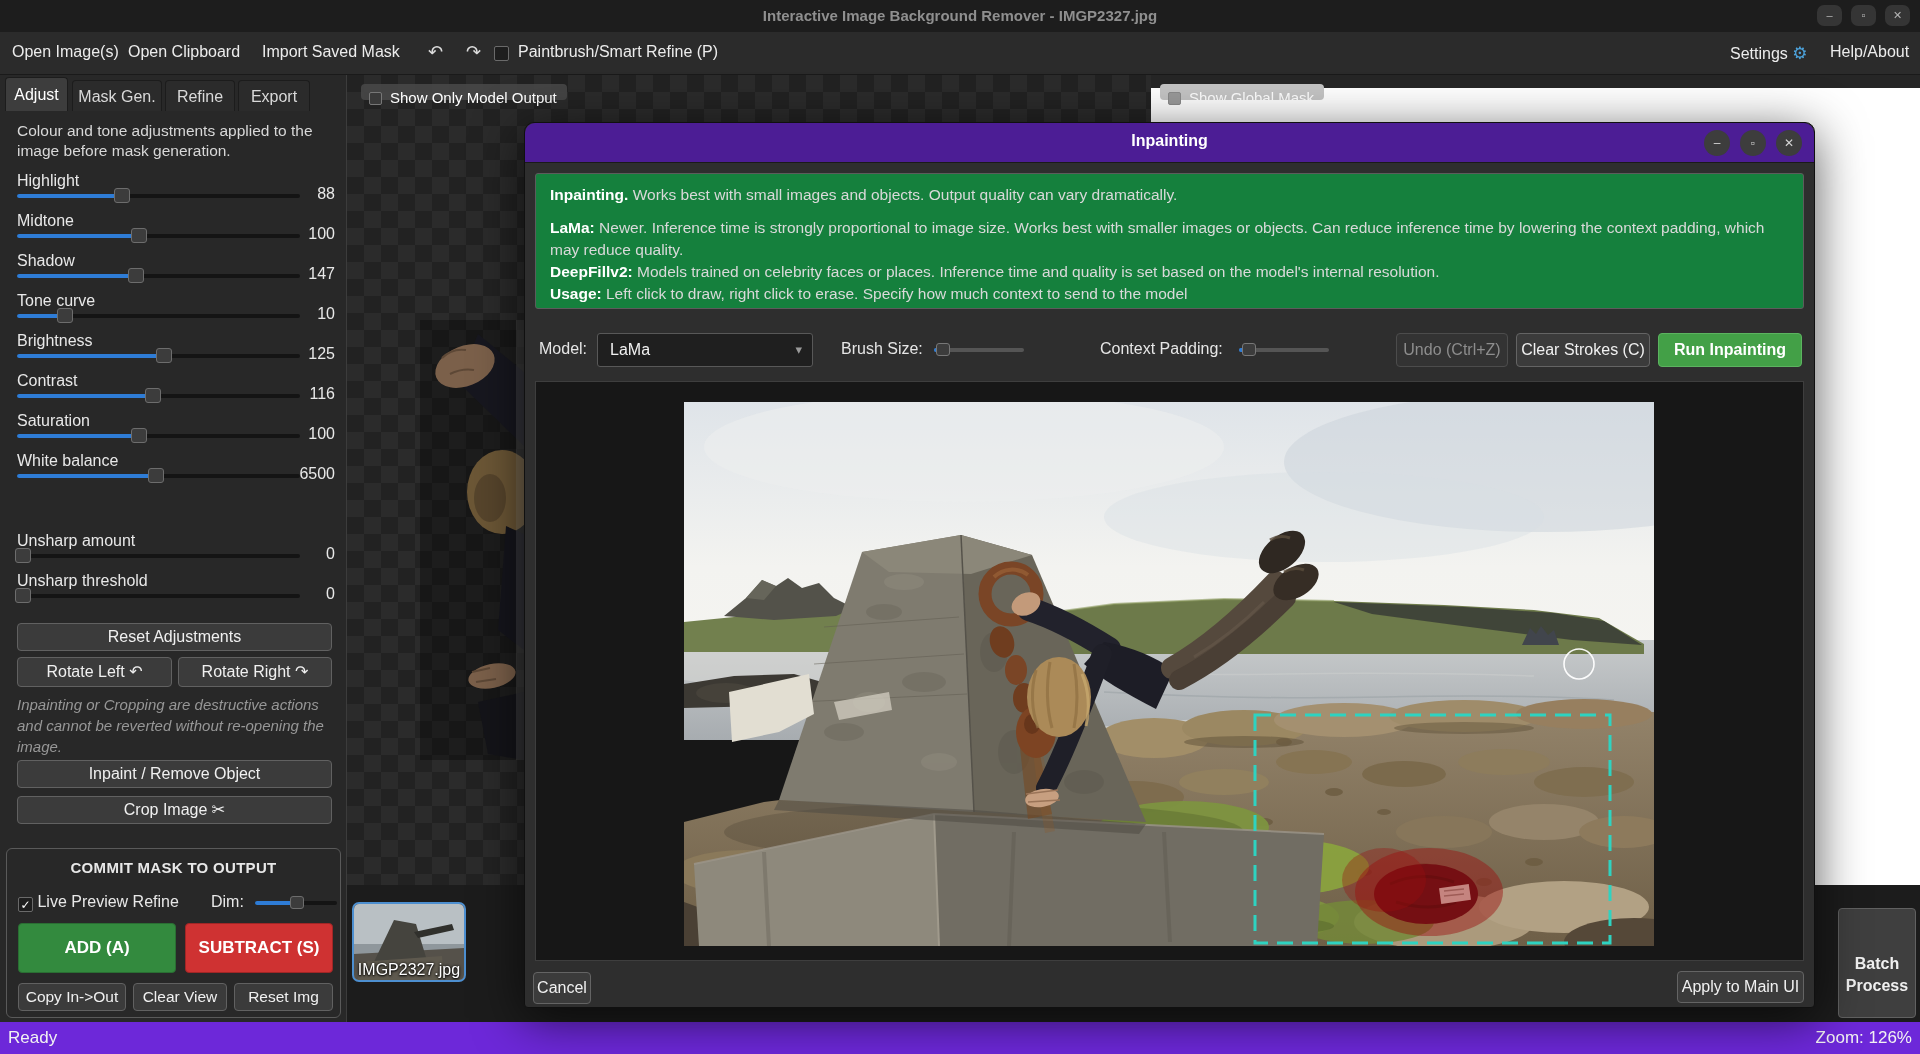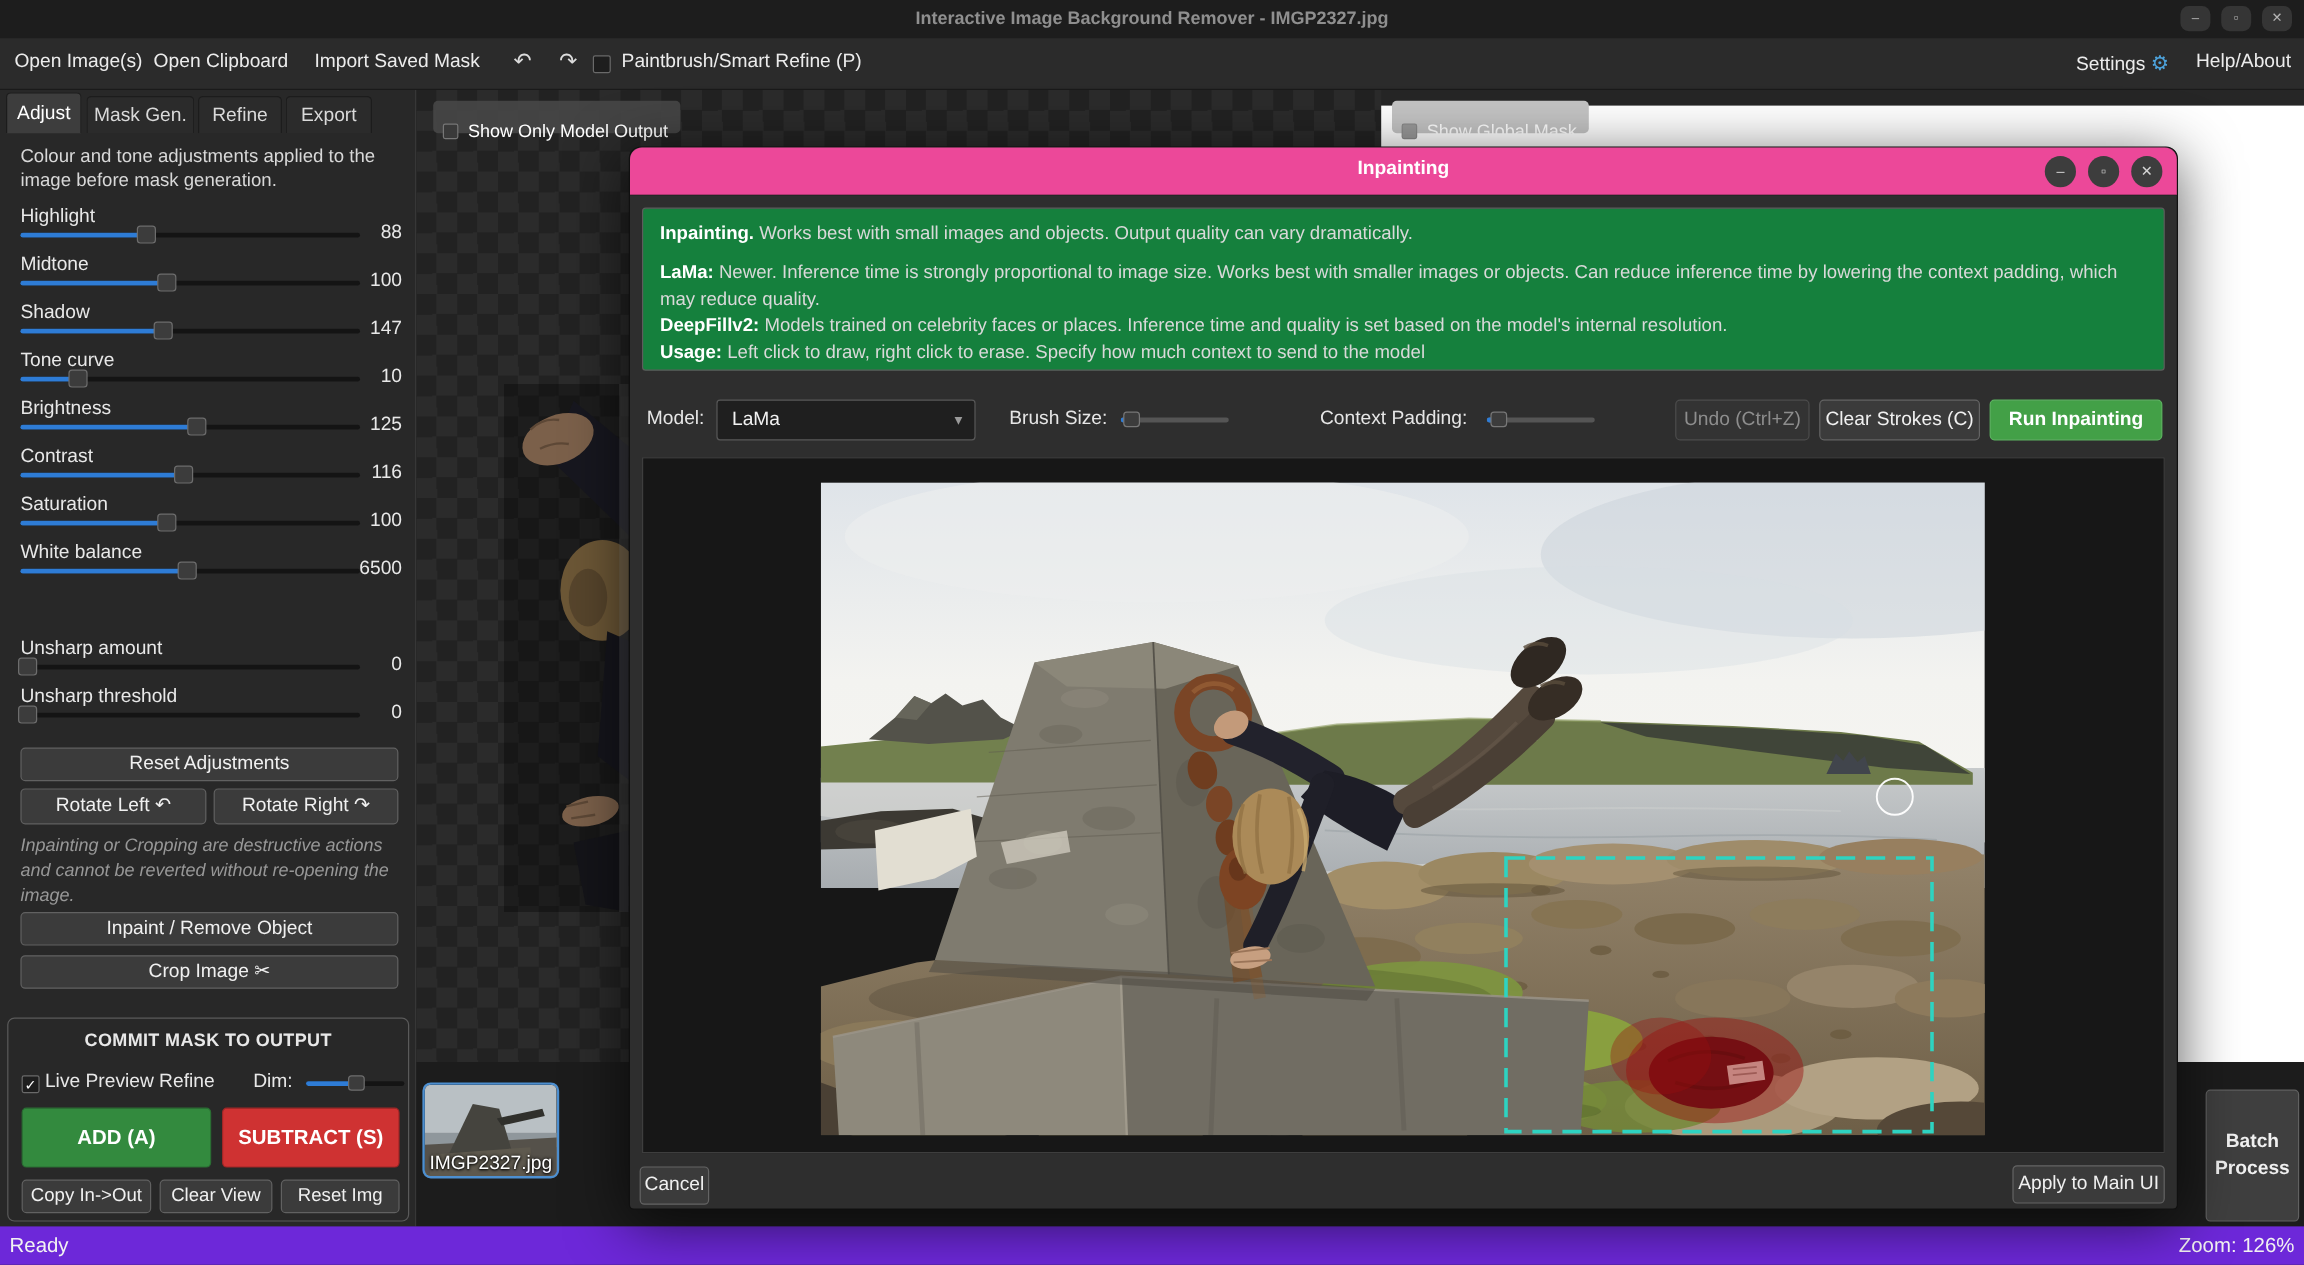--- a/index.html
+++ b/index.html
@@ -63,40 +63,40 @@
   #sub-btn { left:178px; top:74px; width:148px; height:50px; background:#cf3232; border:1px solid #a02626;
     color:#fff; font-weight:bold; font-size:17px; line-height:48px; }
   .brow-btn { top:134px; height:28px; line-height:26px; font-size:15.5px; }
 
   
   #canvas { position:absolute; left:347px; top:75px; width:1573px; height:947px; background:#262626; }
   #checker { position:absolute; left:0; top:0; width:804px; height:810px;
     background:conic-gradient(#2b2b2b 0 25%, #222 0 50%, #2b2b2b 0 75%, #222 0) 0 0/34px 34px; }
   #whitepanel { position:absolute; left:804px; top:13px; width:769px; height:812px; background:#ffffff; }
   #filmstrip { position:absolute; left:0; top:810px; width:1573px; height:137px; background:#1c1c1c; }
-  .pill { position:absolute; height:27px; line-height:27px; border-radius:4px; font-size:15px;
-    padding:12px 10px 0 8px; white-space:nowrap; }
+  .pill { position:absolute; height:16px; line-height:27px; border-radius:4px; font-size:15px;
+    padding:0 10px 0 8px; white-space:nowrap; }
   #pill-model { left:14px; top:9px; background:rgba(72,72,72,.88); color:#fff; }
   #pill-global { left:813px; top:9px; background:#c4c4c4; color:#fff; }
   .pill .cbs { width:13px; height:13px; display:inline-block; border-radius:2px; vertical-align:-2px;
     margin-right:8px; }
   #pill-model .cbs { background:#3a3a3a; border:1px solid #777; }
   #pill-global .cbs { background:#9a9a9a; border:1px solid #8a8a8a; }
   #thumb { position:absolute; left:5px; top:827px; width:114px; height:80px; border:2px solid #4d8fd0;
     border-radius:7px; background:#111; overflow:hidden; }
   #thumb-caption { position:absolute; left:-8px; right:-8px; bottom:1px; text-align:center; color:#fff;
     font-size:16px; text-shadow:0 1px 2px #000,0 0 3px #000; }
   #batch-btn { left:1491px; top:833px; width:78px; height:110px; font-weight:bold; font-size:16px;
-    line-height:22px; padding-top:32px; background:#3f3f3f; }
+    line-height:22px; padding-top:44px; background:#3f3f3f; }
 
   
   #dialog { position:absolute; left:524px; top:122px; width:1291px; height:886px; background:#2e2e2e;
     border:1px solid #101010; border-radius:10px 10px 4px 4px; box-shadow:0 10px 50px rgba(0,0,0,.65);
     z-index:5; color:#e0e0e0; }
-  #dlg-titlebar { position:absolute; left:0; top:0; right:0; height:40px; background:#ec4899;
+  #dlg-titlebar { position:absolute; left:0; top:0; right:0; height:40px; background:#4c1d95;
     border-radius:10px 10px 0 0; border-bottom:1px solid #1a1a1a; }
   #dlg-title { position:absolute; left:0; right:0; top:9px; text-align:center; color:#fff;
     font-weight:bold; font-size:16px; }
   .dlg-winbtn { width:26px; height:26px; border-radius:50%; background:#3d3d3d; color:#d5d5d5;
     text-align:center; line-height:26px; font-size:12px; }
   #dlg-winbtns { position:absolute; right:12px; top:7px; display:flex; gap:10px; }
   #infobox { position:absolute; left:10px; top:50px; width:1269px; height:136px; background:#15803d;
     border:1px solid #5c5c5c; border-radius:3px; padding:10px 14px; font-size:15.5px; color:#d9d9d9; }
   #infobox p { line-height:22px; } #infobox .gap { height:11px; } #infobox b { color:#fff; }
   #ctrlrow { position:absolute; left:0; top:208px; width:1291px; height:38px; font-size:16px; }

